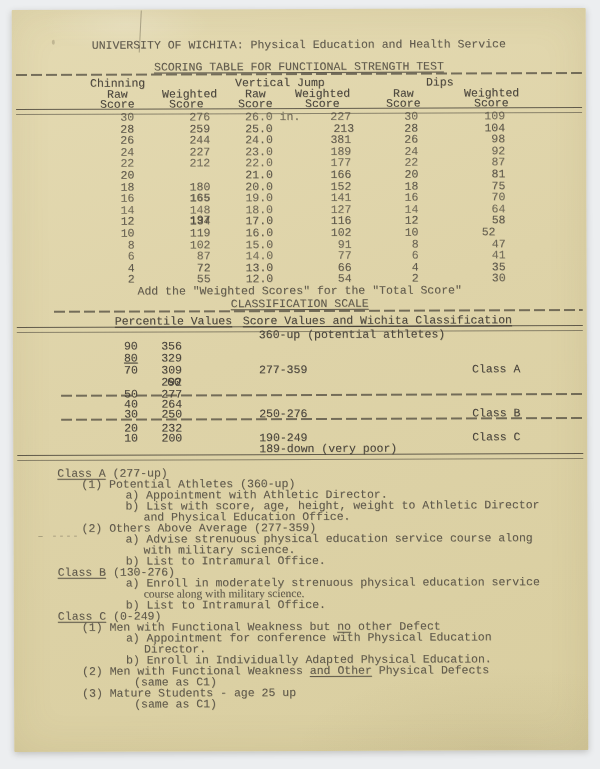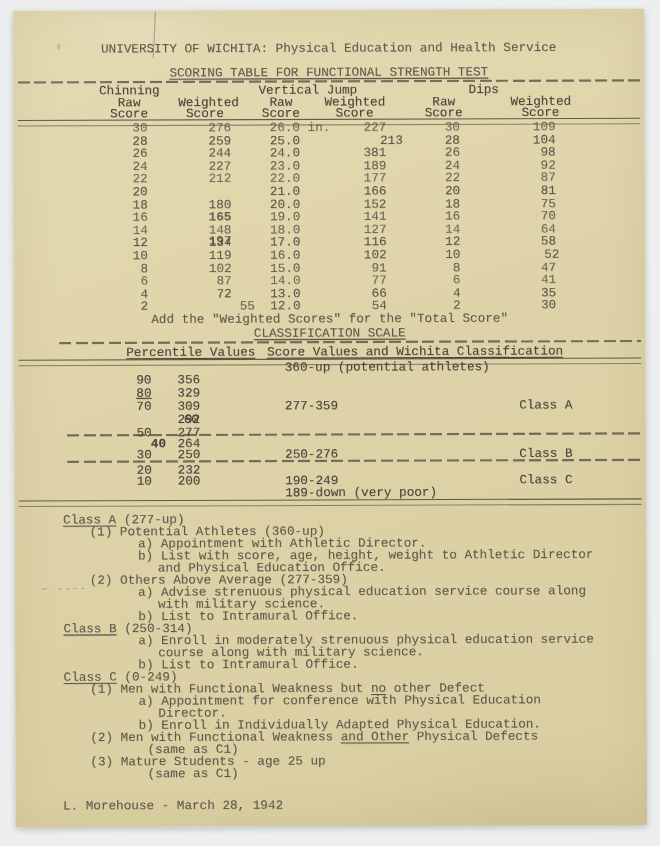--- a/index.html
+++ b/index.html
@@ -80,21 +80,21 @@
         <span style="right: 376px;">276</span>
         <span style="left: 233px;">26.0 in.</span>
         <span style="right: 235px;">227</span>
         <span style="right: 168px;">30</span>
         <span style="right: 81px;">109</span>
       </div>
       <div class="srow" style="top: 113.6px; opacity: 0.87;">
         <span style="right: 452px;">28</span>
         <span style="right: 376px;">259</span>
         <span style="left: 233px;">25.0</span>
-        <span style="right: 220px;">213</span>
+        <span style="right: 232px;">213</span>
         <span style="right: 168px;">28</span>
         <span style="right: 81px;">104</span>
       </div>
       <div class="srow" style="top: 125.2px; opacity: 0.82;">
         <span style="right: 452px;">26</span>
         <span style="right: 376px;">244</span>
         <span style="left: 233px;">24.0</span>
         <span style="right: 235px;">381</span>
         <span style="right: 168px;">26</span>
         <span style="right: 81px;">98</span>
@@ -154,21 +154,21 @@
         <span style="right: 235px;">116</span>
         <span style="right: 168px;">12</span>
         <span style="right: 81px;">58</span>
       </div>
       <div class="srow" style="top: 218px; opacity: 0.82;">
         <span style="right: 452px;">10</span>
         <span style="right: 376px;">119</span>
         <span style="left: 233px;">16.0</span>
         <span style="right: 235px;">102</span>
         <span style="right: 168px;">10</span>
-        <span style="right: 78px;">52</span>
+        <span style="right: 91px;">52</span>
       </div>
       <div class="srow" style="top: 229.6px; opacity: 0.77;">
         <span style="right: 452px;">8</span>
         <span style="right: 376px;">102</span>
         <span style="left: 233px;">15.0</span>
         <span style="right: 235px;">91</span>
         <span style="right: 168px;">8</span>
         <span style="right: 81px;">47</span>
       </div>
       <div class="srow" style="top: 241.2px; opacity: 0.72;">
@@ -182,21 +182,21 @@
       <div class="srow" style="top: 252.8px; opacity: 0.87;">
         <span style="right: 452px;">4</span>
         <span style="right: 376px;">72</span>
         <span style="left: 233px;">13.0</span>
         <span style="right: 235px;">66</span>
         <span style="right: 168px;">4</span>
         <span style="right: 81px;">35</span>
       </div>
       <div class="srow" style="top: 264.4px; opacity: 0.82;">
         <span style="right: 452px;">2</span>
-        <span style="right: 355px;">55</span>
+        <span style="right: 376px;">55</span>
         <span style="left: 233px;">12.0</span>
         <span style="right: 235px;">54</span>
         <span style="right: 168px;">2</span>
         <span style="right: 81px;">30</span>
       </div>
     </div>
 
   <div class="ink center" style="top:276px">Add the "Weighted Scores" for the "Total Score"</div>
 
   <div class="ink center ul" style="top:289px">CLASSIFICATION SCALE</div>
@@ -227,21 +227,21 @@
       </div>
       <div class="crow" style="top: 367px;">
         <span style="left: 111px; margin-left: 43px;">60</span>
         <span style="right: 405px;">292</span>
       </div>
       <div class="crow" style="top: 379px;">
         <span style="left: 111px;">50</span>
         <span style="right: 405px;">277</span>
       </div>
       <div class="crow" style="top: 389px;">
-        <span style="left: 124px; font-weight: bold;">40</span>
+        <span style="left: 111px;">40</span>
         <span style="right: 405px;">264</span>
       </div>
       <div class="crow" style="top: 399px;">
         <span style="left: 111px;">30</span>
         <span style="right: 405px;">250</span>
         <span style="left: 246px;">250-276</span>
         <span style="left: 459px;">Class B</span>
       </div>
       <div class="crow" style="top: 413px;">
         <span style="left: 111px;">20</span>
@@ -265,29 +265,28 @@
   <div>
       <div class="nline ink" style="top: 458px; left: 44px; width: auto;"><span class="ul">Class A</span><span> (277-up)</span></div>
       <div class="nline ink" style="top: 469px; left: 68px; width: auto;"><span>(1) Potential Athletes (360-up)</span></div>
       <div class="nline ink" style="top: 480px; left: 112px; width: auto;"><span>a) Appointment with Athletic Director.</span></div>
       <div class="nline ink" style="top: 491px; left: 112px; width: auto;"><span>b) List with score, age, height, weight to Athletic Director</span></div>
       <div class="nline ink" style="top: 502px; left: 130px; width: auto;"><span>and Physical Education Office.</span></div>
       <div class="nline ink" style="top: 513px; left: 68px; width: auto;"><span>(2) Others Above Average (277-359)</span></div>
       <div class="nline ink" style="top: 524px; left: 112px; width: auto;"><span>a) Advise strenuous physical education service course along</span></div>
       <div class="nline ink" style="top: 535px; left: 130px; width: auto;"><span>with military science.</span></div>
       <div class="nline ink" style="top: 546px; left: 112px; width: auto;"><span>b) List to Intramural Office.</span></div>
-      <div class="nline ink" style="top: 557px; left: 44px; width: auto;"><span class="ul">Class B</span><span> (250-314)</span></div>
+      <div class="nline ink" style="top: 557px; left: 44px; width: auto;"><span class="ul">Class B</span><span> (130-276)</span></div>
       <div class="nline ink" style="top: 568px; left: 112px; width: auto;"><span>a) Enroll in moderately strenuous physical education service</span></div>
-      <div class="nline ink" style="top: 579px; left: 130px; width: auto;"><span>course along with military science.</span></div>
+      <div class="nline ink" style="top: 579px; left: 130px; width: auto; font-family: Liberation Serif, serif;"><span>course along with military science.</span></div>
       <div class="nline ink" style="top: 590px; left: 112px; width: auto;"><span>b) List to Intramural Office.</span></div>
       <div class="nline ink" style="top: 601px; left: 44px; width: auto;"><span class="ul">Class C</span><span> (0-249)</span></div>
       <div class="nline ink" style="top: 612px; left: 68px; width: auto;"><span>(1) Men with Functional Weakness but </span><span class="ul">no</span><span> other Defect</span></div>
       <div class="nline ink" style="top: 623px; left: 112px; width: auto;"><span>a) Appointment for conference with Physical Education</span></div>
       <div class="nline ink" style="top: 634px; left: 130px; width: auto;"><span>Director.</span></div>
       <div class="nline ink" style="top: 645px; left: 112px; width: auto;"><span>b) Enroll in Individually Adapted Physical Education.</span></div>
       <div class="nline ink" style="top: 656px; left: 68px; width: auto;"><span>(2) Men with Functional Weakness </span><span class="ul">and Other</span><span> Physical Defects</span></div>
       <div class="nline ink" style="top: 667px; left: 120px; width: auto;"><span>(same as C1)</span></div>
       <div class="nline ink" style="top: 678px; left: 68px; width: auto;"><span>(3) Mature Students - age 25 up</span></div>
       <div class="nline ink" style="top: 689px; left: 120px; width: auto;"><span>(same as C1)</span></div>
     </div>
 
-  <div class="ink" style="left:43px;top:718px">L. Morehouse - March 28, 1942</div>
 </div>
 
 </body></html>

